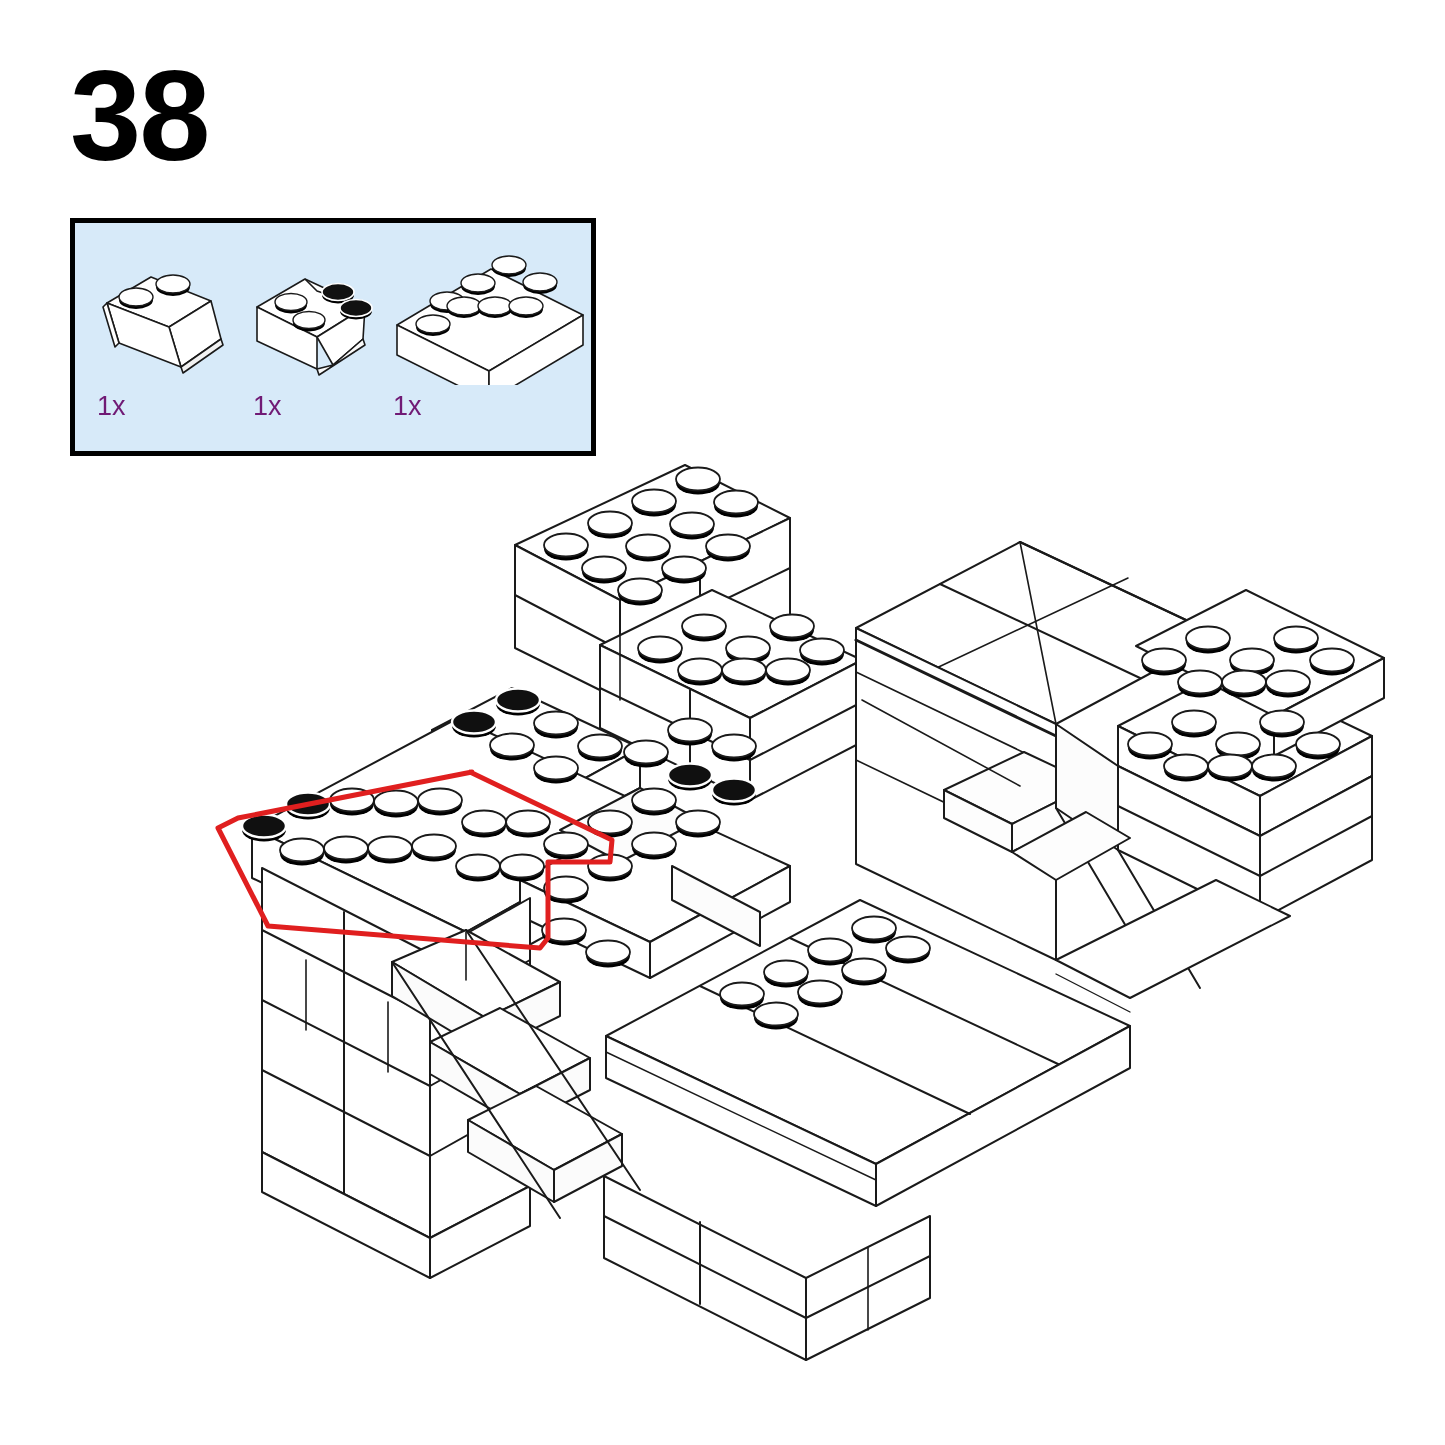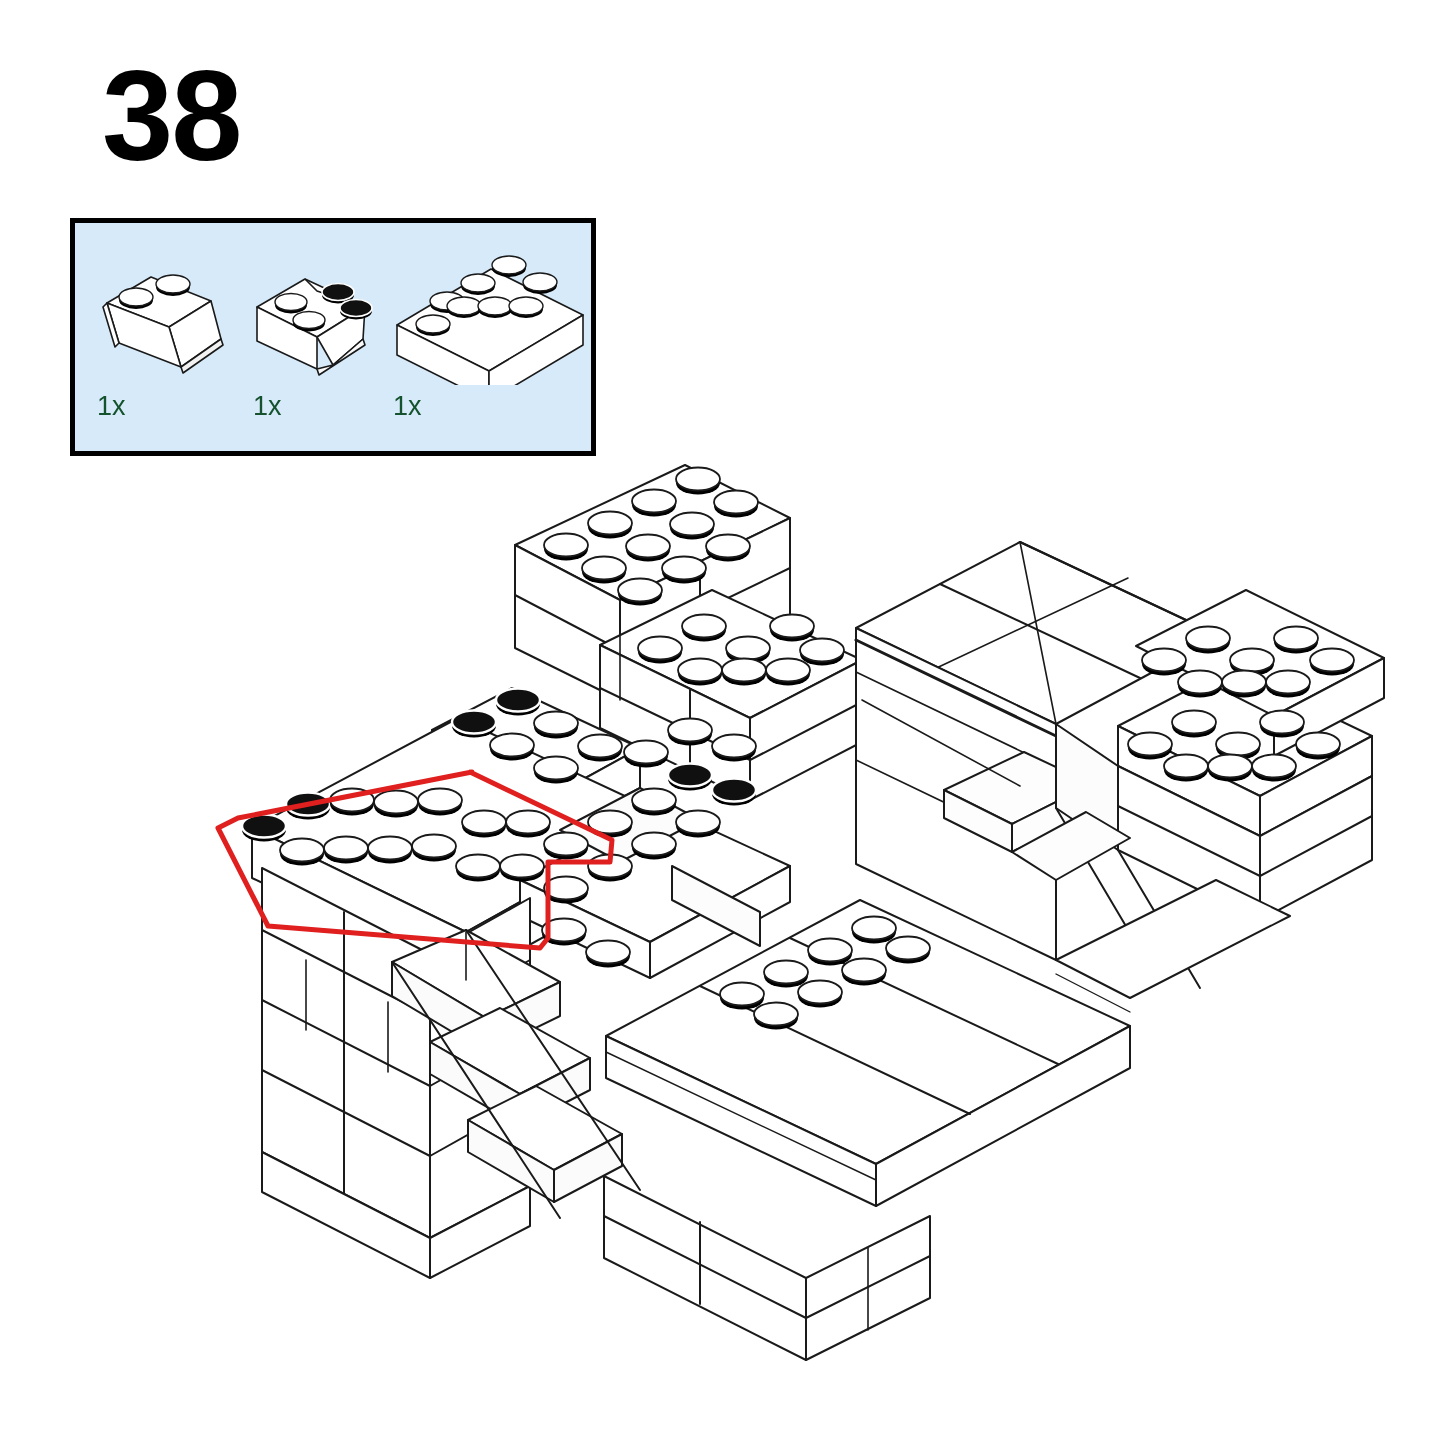--- a/index.html
+++ b/index.html
@@ -22,21 +22,20 @@
     position: absolute;
     left: 70px;
     top: 52px;
     font-family: "Liberation Sans", sans-serif;
     font-size: 128px;
     font-weight: bold;
     line-height: 1;
     color: #000000;
     letter-spacing: -2px;
     user-select: none;
-    margin-left: 32px;
   }
 
   
   #parts-box {
     position: absolute;
     left: 70px;
     top: 218px;
     width: 526px;
     height: 238px;
     box-sizing: border-box;
@@ -56,21 +55,21 @@
   .part-art {
     position: absolute;
     left: 0;
     top: 0;
   }
   .part-qty {
     position: absolute;
     font-family: "Liberation Sans", sans-serif;
     font-size: 27px;
     font-weight: normal;
-    color: #14532d;
+    color: #701a75;
     line-height: 1;
     user-select: none;
   }
 
   
   #model-figure {
     position: absolute;
     left: 0;
     top: 0;
     width: 1445px;

